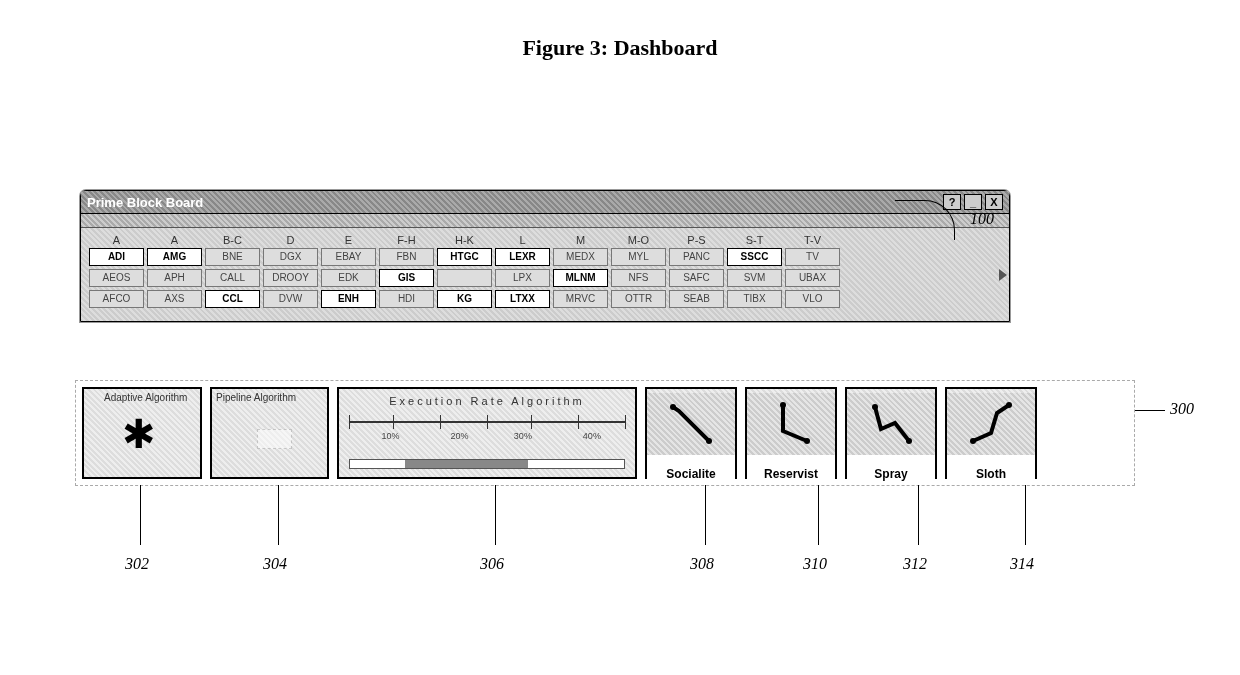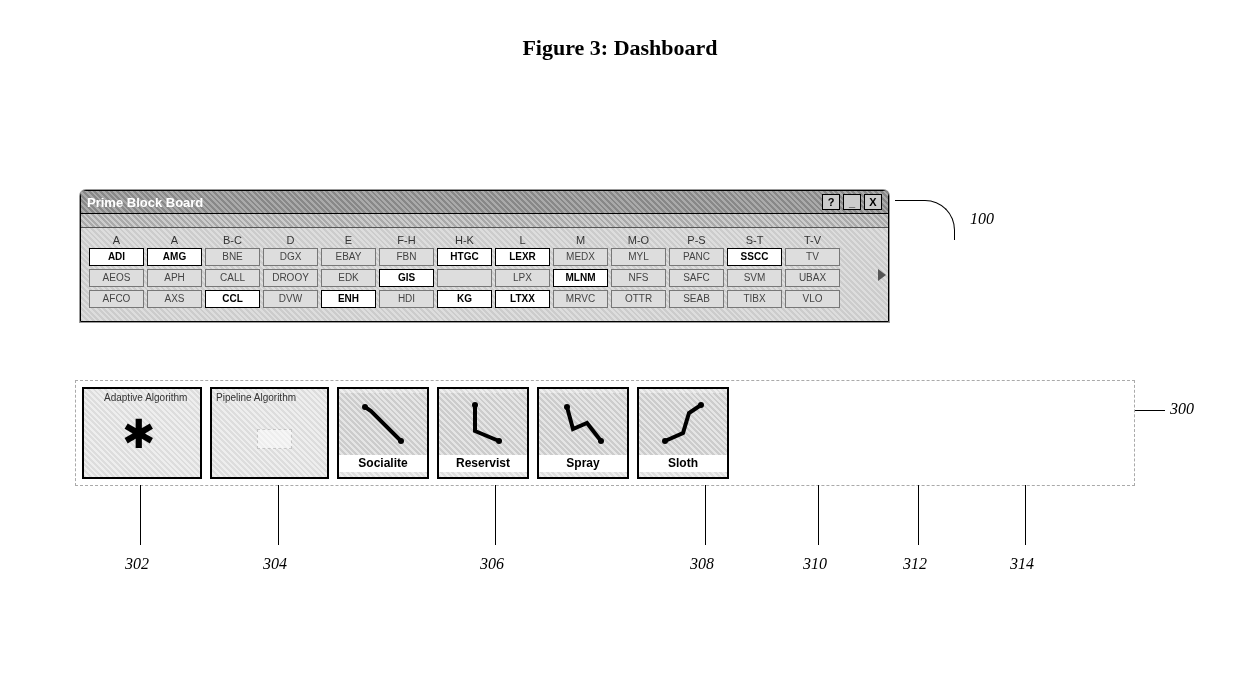--- a/index.html
+++ b/index.html
@@ -16,21 +16,21 @@
     text-align: center;
     font-weight: bold;
     font-size: 22px;
     margin-top: 35px;
     font-family: "Times New Roman", serif;
   }
   .dashboard-window {
     position: absolute;
     left: 80px;
     top: 190px;
-    width: 809px;
+    width: 930px;
     background: repeating-linear-gradient(45deg,#ddd,#ddd 2px,#eee 2px,#eee 4px);
     border: 1px solid #000;
     border-radius: 6px 6px 0 0;
     box-shadow: 0 0 0 1px #999;
   }
   .titlebar {
     display: flex;
     align-items: center;
     background: repeating-linear-gradient(45deg,#888,#888 2px,#aaa 2px,#aaa 4px);
     color: #fff;
@@ -105,21 +105,21 @@
   .asterisk { font-size:40px; position:absolute; left:38px; top:22px; color:#000;}
   .pipeline-glyph { position:absolute; left:45px; top:40px; width:35px;height:20px; border:1px dashed #aaa; background:#fff;opacity:.5;}
   .exec-title { font-size:11px; text-align:center; padding-top:6px; letter-spacing:3px; color:#333;}
   .exec-scale { margin:8px 10px 0 10px; position:relative; height:24px;}
   .exec-line { position:absolute; top:6px; left:0; right:0; height:2px; background:#333;}
   .exec-tick { position:absolute; top:0; width:1px; height:14px; background:#333;}
   .exec-lab { position:absolute; top:16px; font-size:9px; color:#444; transform:translateX(-50%);}
   .exec-bar { position:absolute; left:10px; right:10px; bottom:8px; height:10px; border:1px solid #555; background:linear-gradient(to right,#fff 20%, #888 20% 65%, #fff 65%); }
   .strategy-panel { width:92px; text-align:center;}
   .strategy-canvas { width:100%; height:62px; display:flex; align-items:center; justify-content:center; background:repeating-linear-gradient(45deg,#ccc,#ccc 2px,#e5e5e5 2px,#e5e5e5 4px); margin:4px auto 0; }
-  .strategy-label { font-size:12px; font-weight:bold; padding:1px 0 2px; background:#fff; }
+  .strategy-label { font-size:12px; font-weight:bold; padding:12px 0 2px; background:#fff; }
 
   .callout-line { position:absolute; background:#000; }
   .callout-num { position:absolute; font-size:16px; font-family:"Times New Roman",serif;font-style:italic; }
   .callout-curve { position:absolute; border:1px solid #000; border-left:none; border-bottom:none; border-radius:0 30px 0 0; }
 </style>
 </head>
 <body>
 
 <div class="figure-title">Figure 3: Dashboard</div>
 
@@ -201,20 +201,38 @@
 
 <div class="algo-strip">
   <div class="algo-panel panel-adaptive">
     <div class="panel-label">Adaptive Algorithm</div>
     <div class="asterisk">✱</div>
   </div>
   <div class="algo-panel panel-pipeline">
     <div class="panel-label">Pipeline  Algorithm</div>
     <div class="pipeline-glyph"></div>
   </div>
+  <div class="algo-panel panel-exec">
+    <div class="exec-title">Execution     Rate     Algorithm</div>
+    <div class="exec-scale">
+      <div class="exec-line"></div>
+      <div class="exec-tick" style="left:0%"></div>
+      <div class="exec-tick" style="left:16%"></div>
+      <div class="exec-tick" style="left:33%"></div>
+      <div class="exec-tick" style="left:50%"></div>
+      <div class="exec-tick" style="left:66%"></div>
+      <div class="exec-tick" style="left:83%"></div>
+      <div class="exec-tick" style="left:100%"></div>
+      <div class="exec-lab" style="left:15%">10%</div>
+      <div class="exec-lab" style="left:40%">20%</div>
+      <div class="exec-lab" style="left:63%">30%</div>
+      <div class="exec-lab" style="left:88%">40%</div>
+    </div>
+    <div class="exec-bar"></div>
+  </div>
   <div class="algo-panel strategy-panel">
     <div class="strategy-canvas">
       <svg width="60" height="50">
           <polyline points="12,8 18,12 48,42" stroke="#000" stroke-width="4" fill="none"></polyline>
           <circle cx="12" cy="8" r="3" fill="#000"></circle>
           <circle cx="48" cy="42" r="3" fill="#000"></circle>
         </svg>
     </div>
     <div class="strategy-label">Socialite</div>
   </div>

